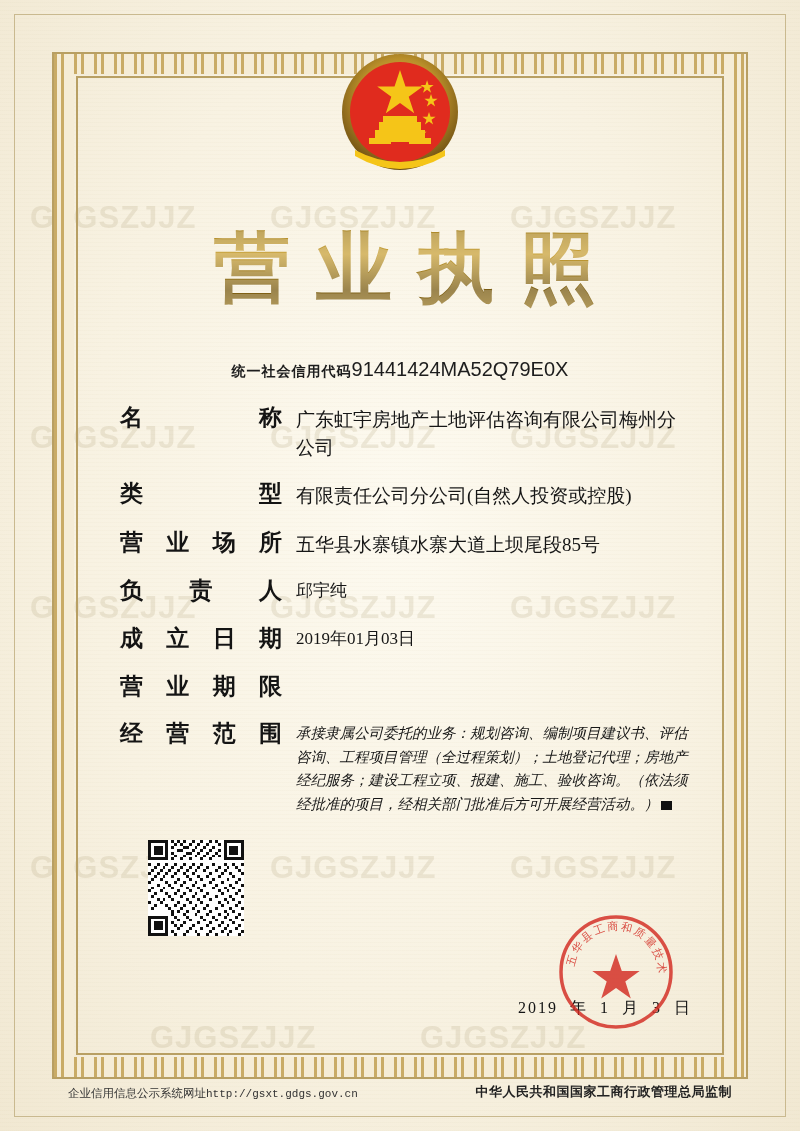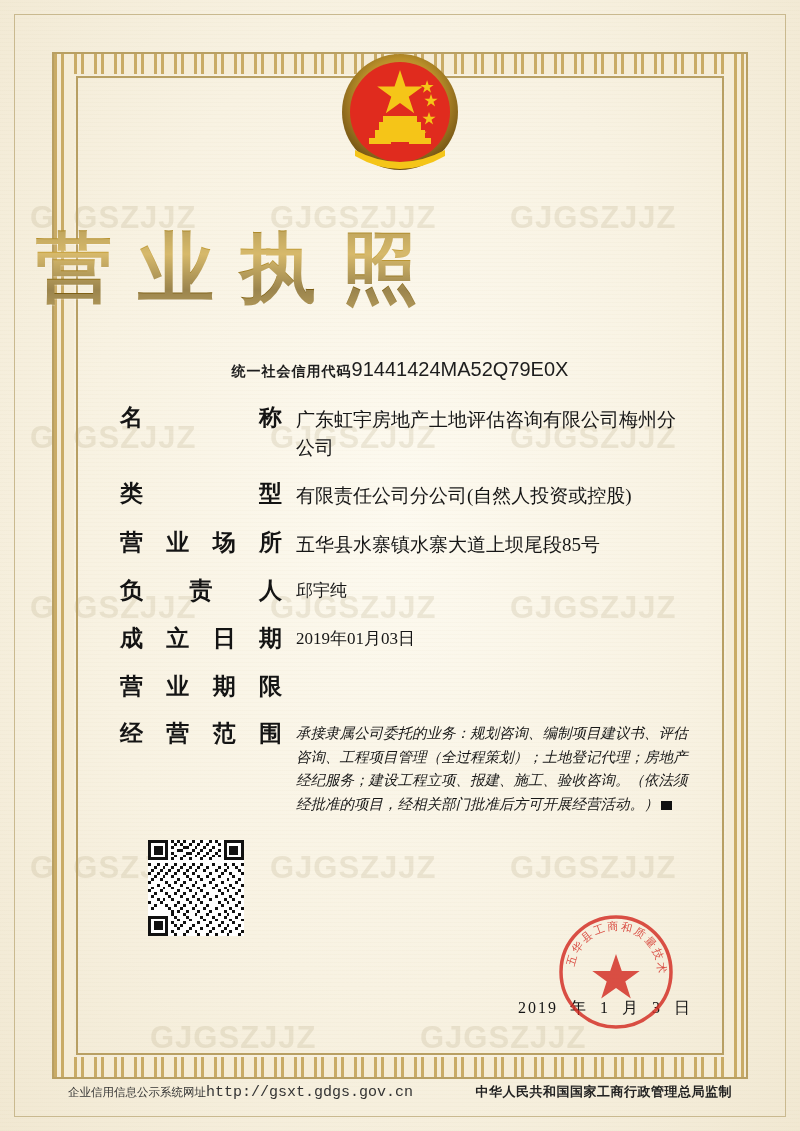--- a/index.html
+++ b/index.html
@@ -65,20 +65,21 @@
   }
   
   .emblem{
     position:absolute;left:50%;top:42px;transform:translateX(-50%);
     width:150px;height:150px;
     z-index:5;
   }
   
   .title{
     position:absolute;left:10px;right:0;top:218px;
+    text-align:center;
     font-size:76px;
     letter-spacing:26px;
     text-indent:26px;
     font-weight:bold;
     font-family:"Liberation Serif", serif;
     background:linear-gradient(180deg,#9c7a1e 0%,#c9a23a 35%,#7a5c12 70%,#a8852a 100%);
     -webkit-background-clip:text;
     background-clip:text;
     color:transparent;
     text-shadow:0 1px 0 rgba(255,255,255,0.25);
@@ -140,21 +141,21 @@
   
   .seal{
     position:absolute;left:556px;top:912px;width:120px;height:120px;z-index:8;
     opacity:.82;
   }
   
   .footer-left{
     position:absolute;left:68px;bottom:30px;font-size:11.5px;color:#333;
     letter-spacing:0px;
   }
-  .footer-left .url{font-family:"Liberation Mono", monospace;font-size:15px;}
+  .footer-left .url{font-family:"Liberation Mono", monospace;font-size:11px;}
   .footer-right{
     position:absolute;right:68px;bottom:30px;font-size:13px;color:#222;
     letter-spacing:.5px;
     font-weight:bold;
   }
   
   .texture{
     position:absolute;left:0;top:0;right:0;bottom:0;pointer-events:none;
     background:repeating-linear-gradient(0deg, rgba(180,160,110,.035) 0px, rgba(180,160,110,.035) 1px, transparent 1px, transparent 4px);
   }

